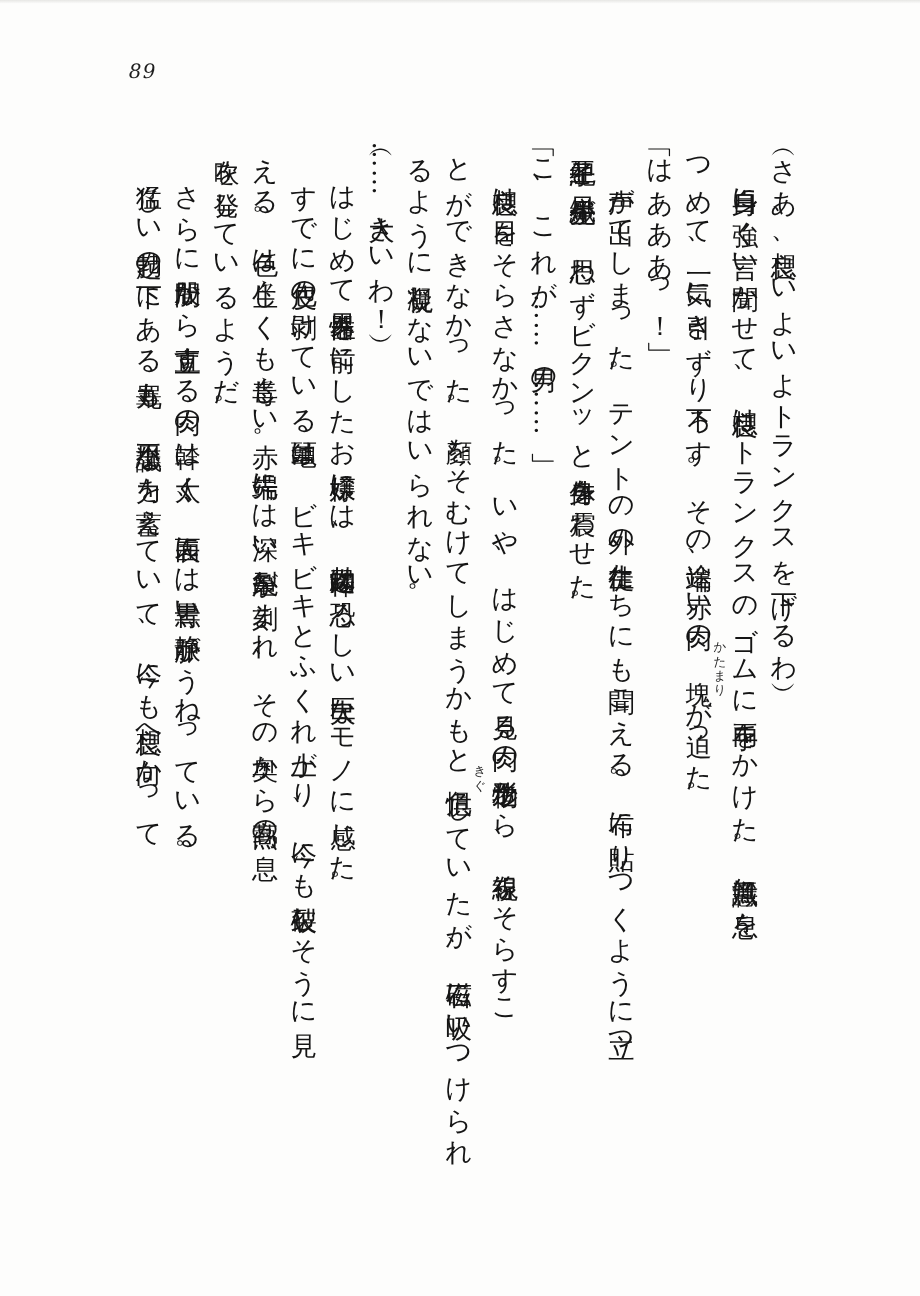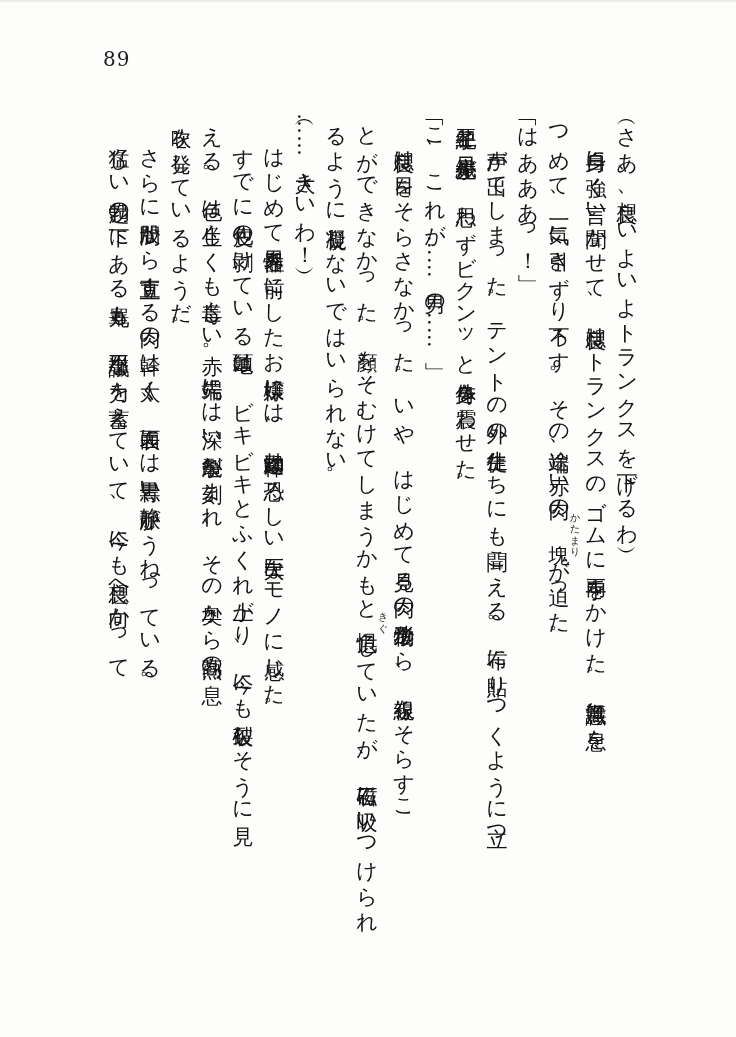--- a/index.html
+++ b/index.html
@@ -11,21 +11,22 @@
     font-family: "DejaVu Serif", serif;
   }
   .scan-edge {
     position: absolute; top: 0; left: 0; right: 0; height: 3px;
     background: linear-gradient(to bottom, rgba(190,190,185,0.35), rgba(255,255,255,0));
   }
   .page-number {
     position: absolute;
     top: 47px; left: 103px;
     font-family: "DejaVu Serif", serif;
-    font-size: 20px;
+    font-style: italic;
+    font-size: 16px;
     letter-spacing: 1px;
     color: #1e1e1e;
   }
   .text-block {
     position: absolute;
     top: 112px;
     right: 94px;
     height: 842px;
     writing-mode: vertical-rl;
     text-orientation: mixed;

